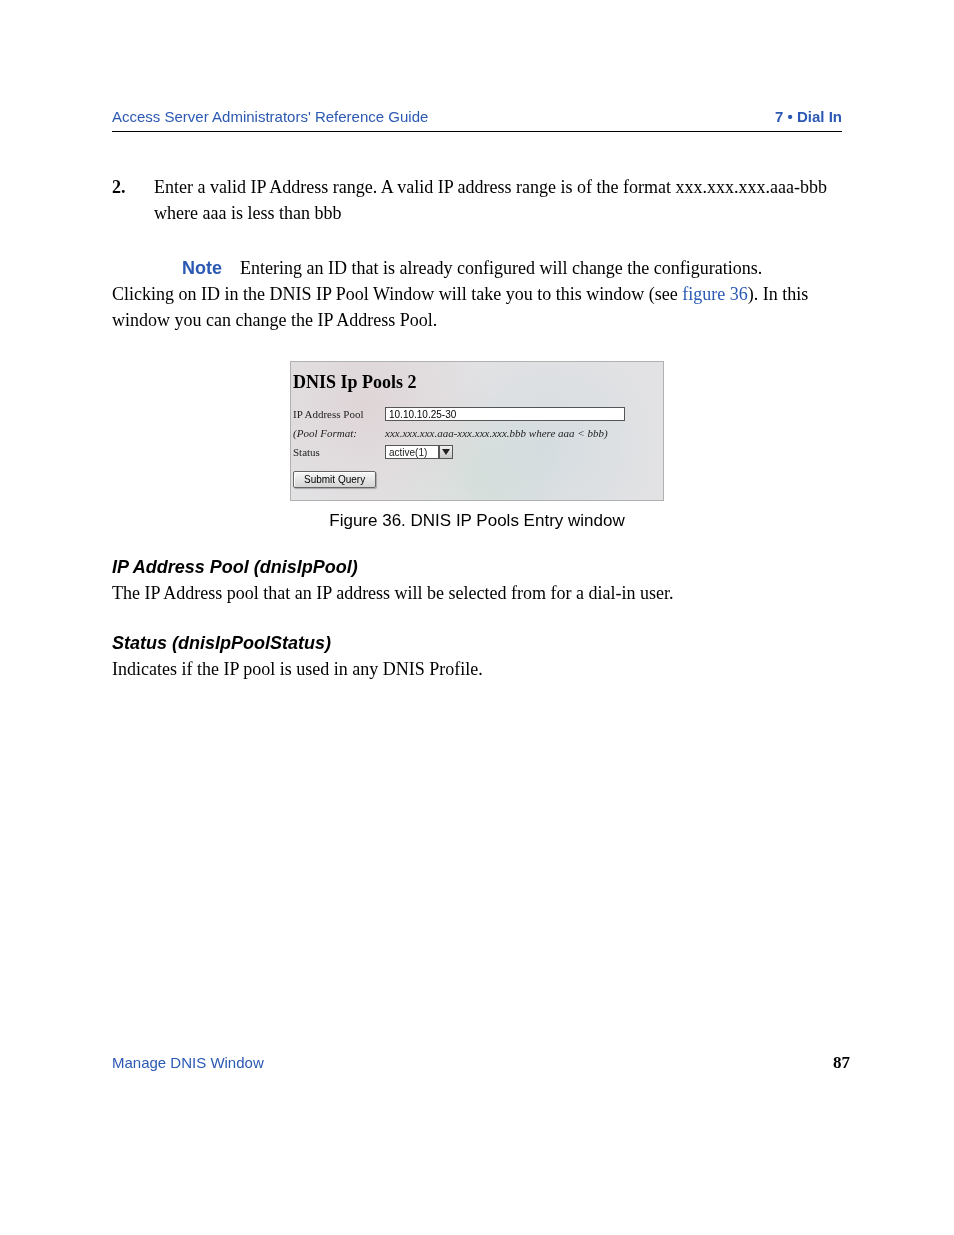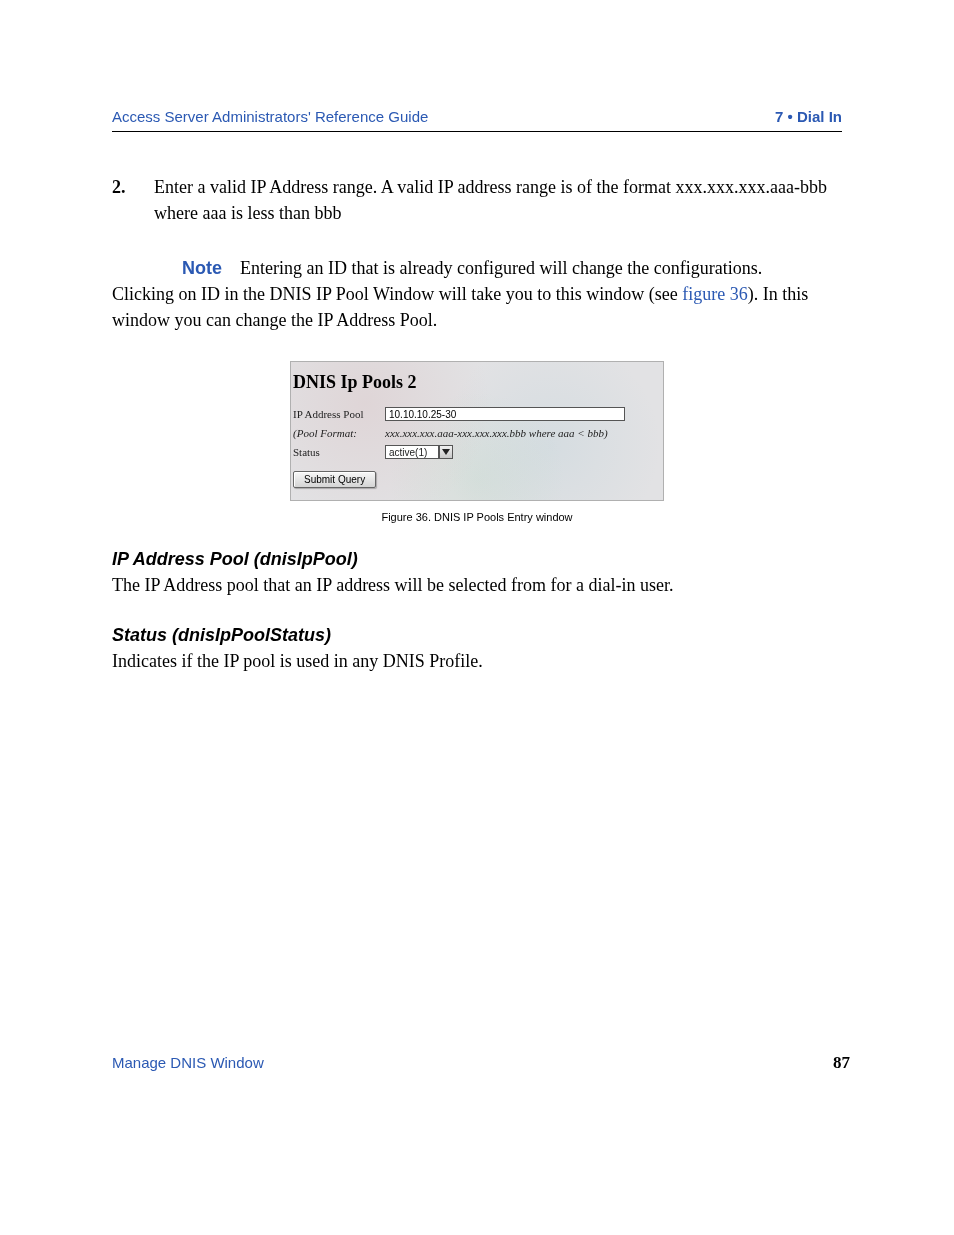--- a/index.html
+++ b/index.html
@@ -165,21 +165,21 @@
     background: linear-gradient(#f8f8f8, #d4d4d4);
     border: 1px solid #666;
     border-radius: 2px;
     padding: 2px 10px;
     box-shadow: inset 1px 1px 0 #fff, 1px 1px 1px rgba(0,0,0,0.25);
     display: inline-block;
   }
   .figure-caption {
     text-align: center;
     font-family: Arial, Helvetica, sans-serif;
-    font-size: 11px;
+    font-size: 17px;
     margin-top: 10px;
   }
   h3.sub {
     font-family: Arial, Helvetica, sans-serif;
     font-style: italic;
     font-weight: 700;
     font-size: 18px;
     margin: 26px 0 2px 0;
     color: #000;
   }

